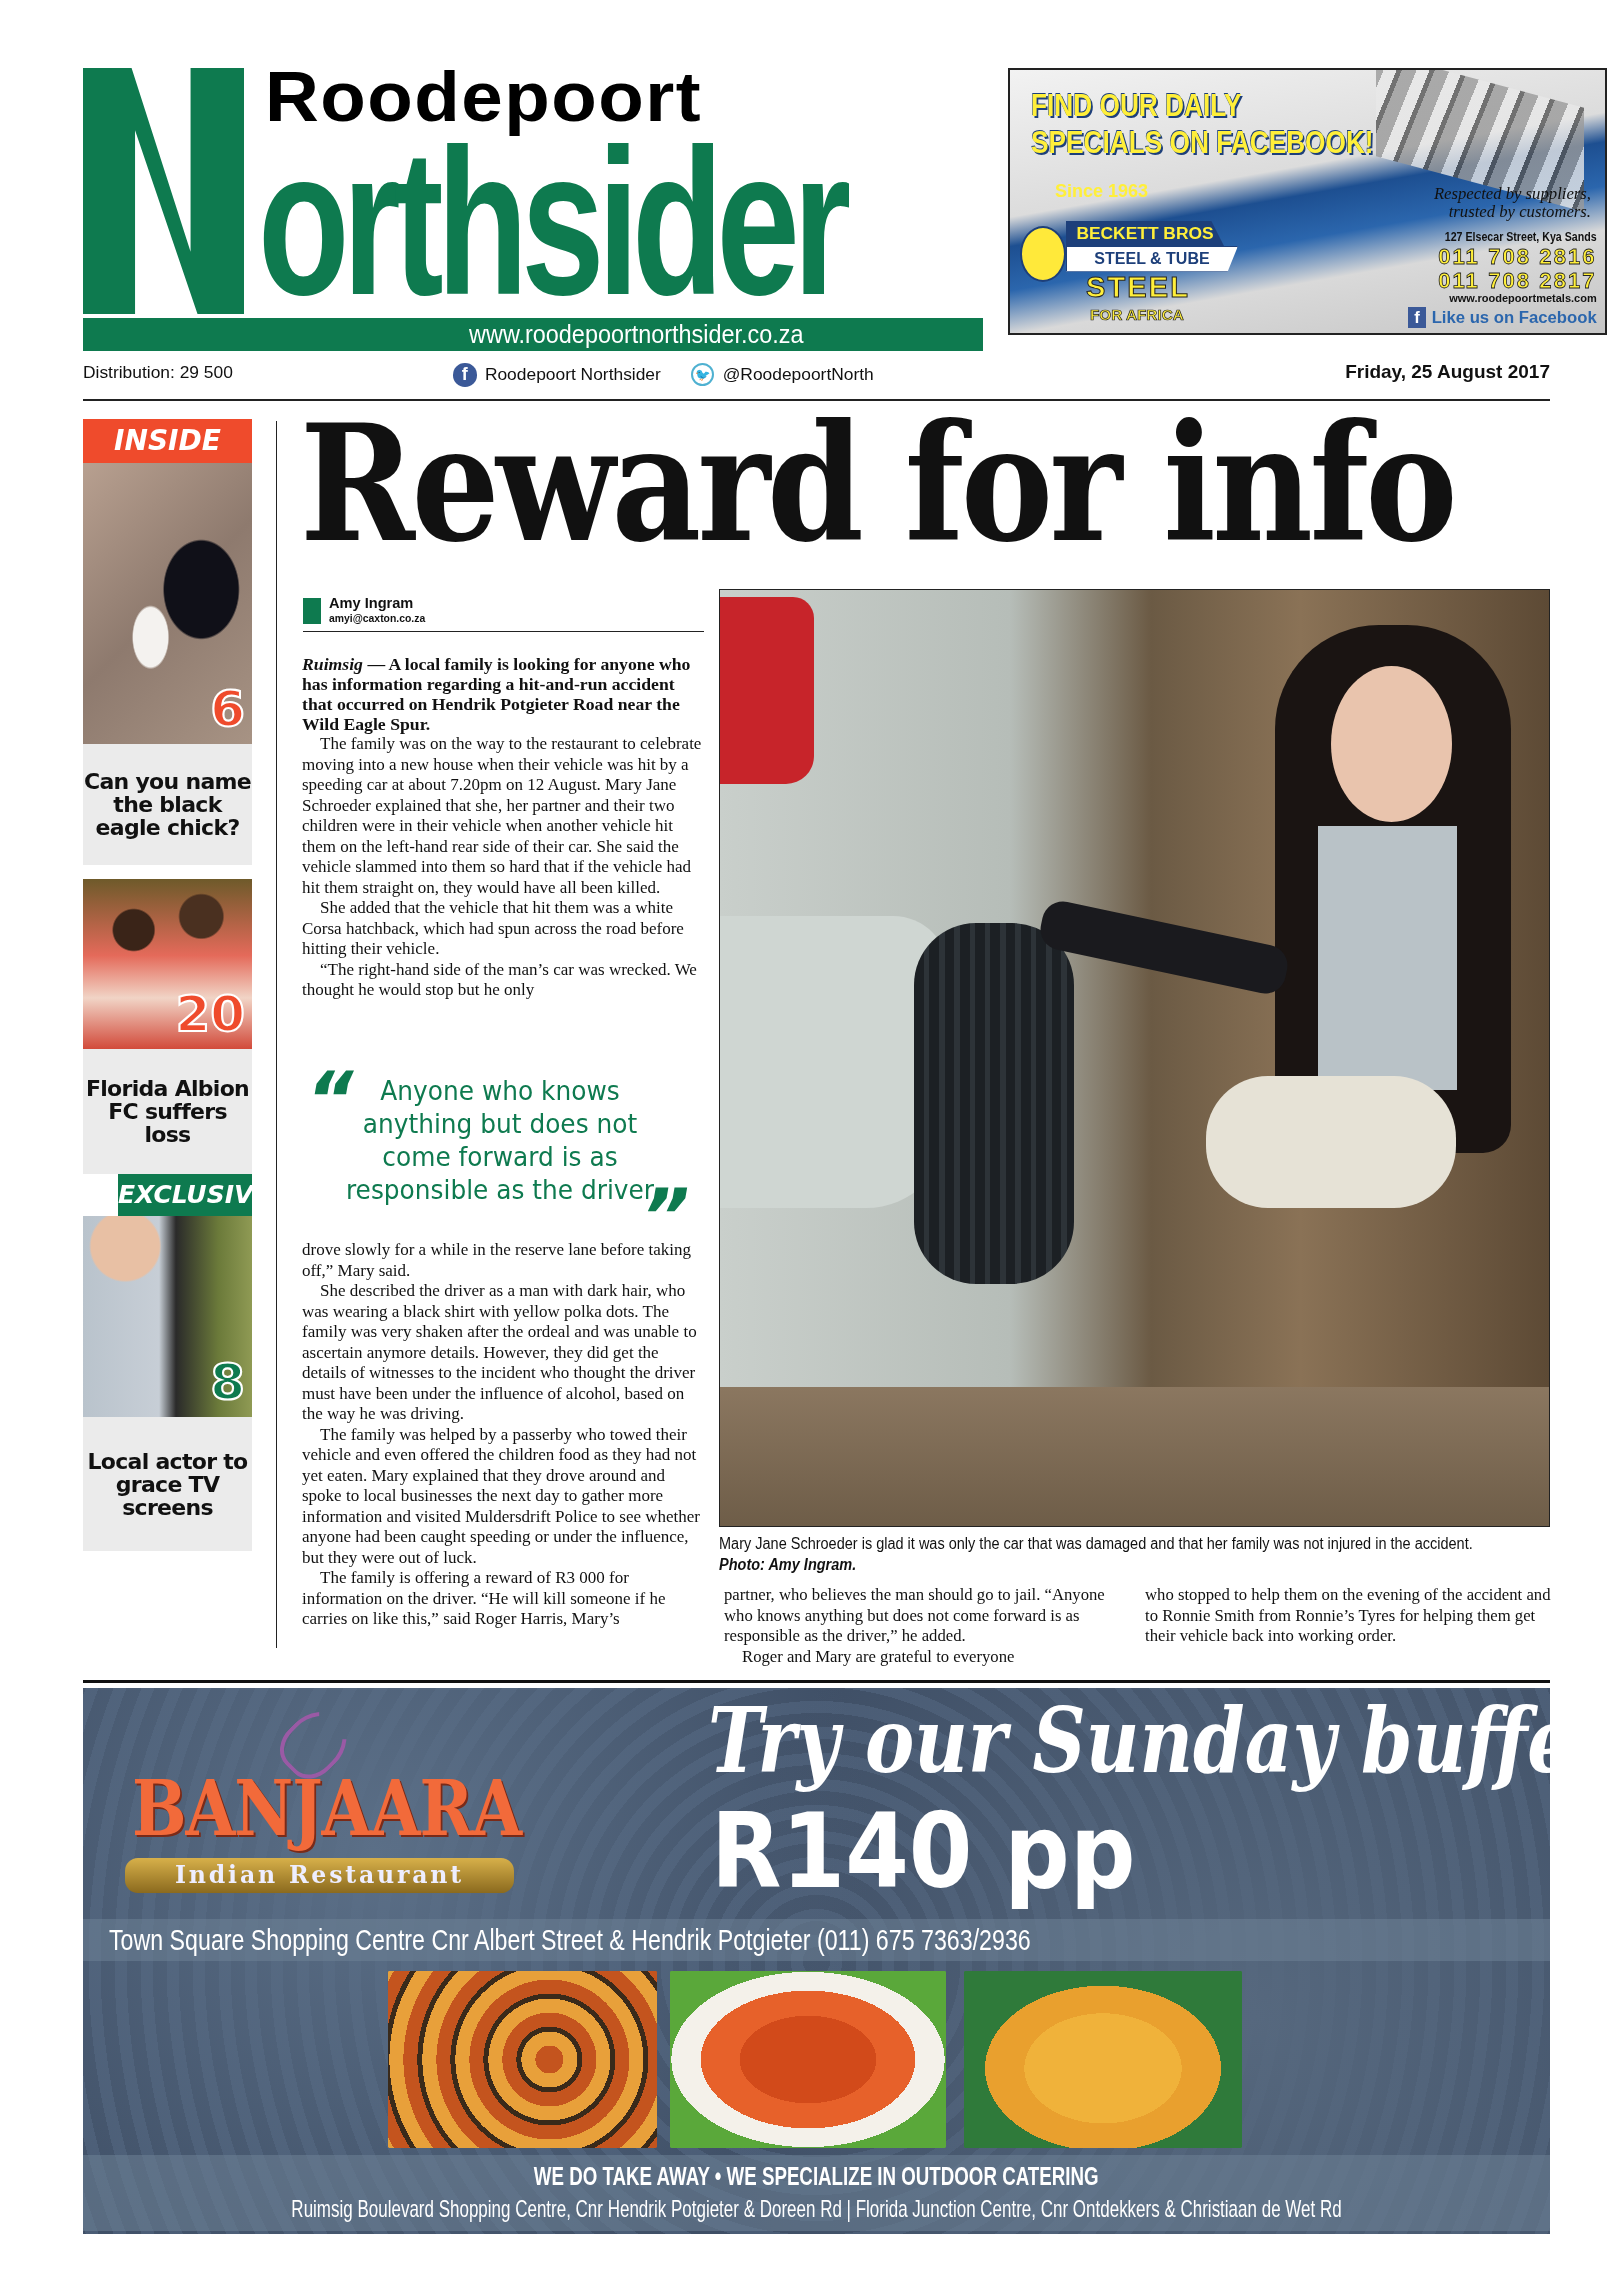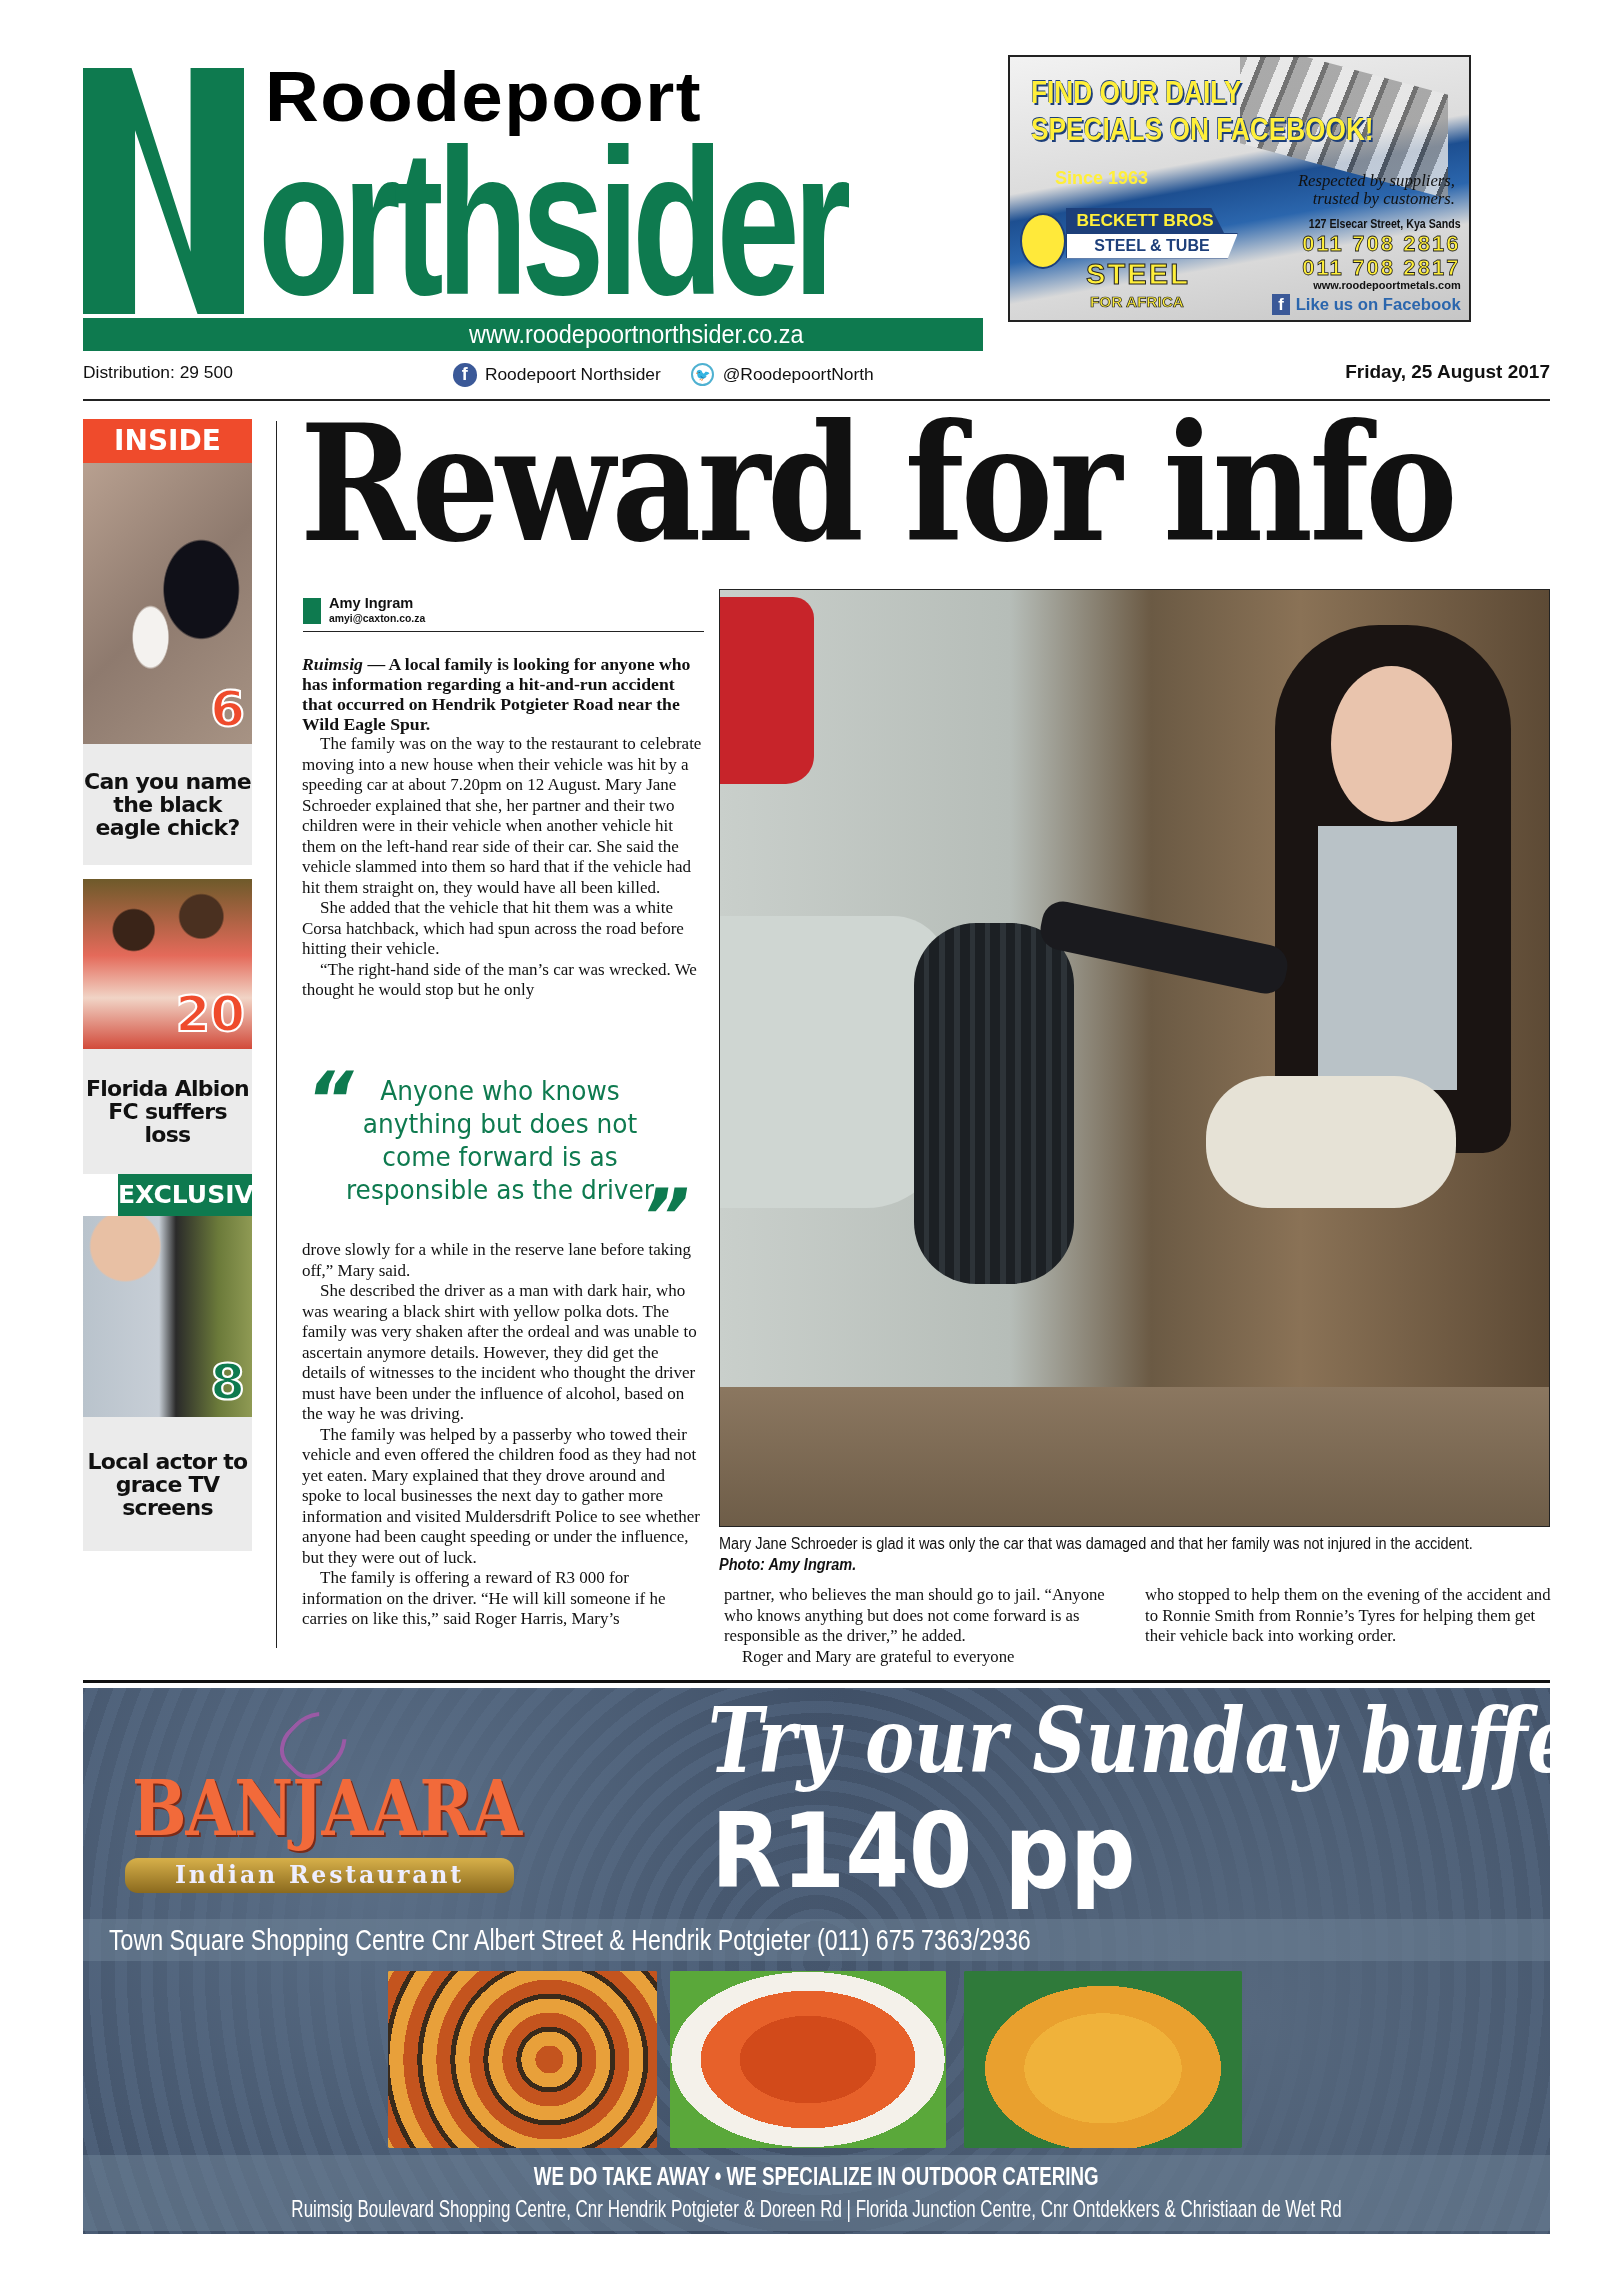--- a/index.html
+++ b/index.html
@@ -16,40 +16,40 @@
   .dist { left:83px; top:362px; font-size:17.4px; }
   .social-fb { left:453px; top:363px; display:flex; align-items:center; gap:8.3px; font-size:17.4px; }
   .social-tw { left:691px; top:363px; display:flex; align-items:center; gap:8.3px; font-size:17.4px; }
   .icon-circ { width:23.6px; height:23.6px; border-radius:50%; display:flex; align-items:center; justify-content:center; font-weight:bold; font-size:18px; color:#fff; }
   .fb { background:#3b5998; }
   .tw { border:2.1px solid #4fb1d1; width:19.4px; height:19.4px; color:#4fb1d1; font-size:12.5px; }
   .date { right:74px; top:361px; font-weight:bold; font-size:19px; }
   .rule-top { left:83px; top:399px; width:1467px; height:2.1px; background:#222; }
 
   
-  .steel-ad { left:1008px; top:55px; width:463px; height:267px; border:2.1px solid #222; box-sizing:border-box; overflow:hidden;
+  .steel-ad { left:1008px; top:68px; width:599px; height:267px; border:2.1px solid #222; box-sizing:border-box; overflow:hidden;
     background:linear-gradient(170deg,#f2f2f2 0%,#dcdcdc 40%,#1d4f91 48%,#2b66ad 60%,#d9d9d9 72%,#c6c6c6 100%); }
   .steel-ad .pipes { position:absolute; right:21px; top:10.4px; width:208px; height:104px; background:repeating-linear-gradient(110deg,#9a9a9a 0 12.5px,#e8e8e8 12.5px 23.6px,#555 23.6px 28px); opacity:.8; transform:skewY(15deg); }
   .steel-headline { position:absolute; left:21px; top:17.4px; font-family:"Liberation Sans", sans-serif; font-weight:bold; font-size:32px; line-height:37px; color:#ffef3a; text-shadow:2.1px 2.1px 0 #1d3f7a, -0.7px -0.7px 0 #1d3f7a; transform:scaleX(0.82); transform-origin:left; }
   .steel-since { position:absolute; left:45px; top:111px; color:#ffef3a; font-weight:bold; font-size:18px; }
   .steel-resp { position:absolute; right:14px; top:115px; font-family:"Liberation Serif", serif; font-style:italic; font-size:16.7px; text-align:right; line-height:18px; color:#111; }
   .steel-badge1 { position:absolute; left:56px; top:151px; width:158px; height:25px; background:#1d3f7a; color:#ffef3a; font-weight:bold; font-size:17.4px; line-height:25px; text-align:center; clip-path:polygon(0 0,92% 0,100% 100%,0 100%); }
   .steel-badge2 { position:absolute; left:56px; top:176px; width:170px; height:23.6px; background:#fff; color:#1d3f7a; font-weight:bold; font-size:16px; line-height:23.6px; text-align:center; border:1.4px solid #1d3f7a; clip-path:polygon(0 0,100% 0,94% 100%,0 100%); }
   .steel-steel { position:absolute; left:76px; top:201px; font-weight:bold; font-size:29px; color:#ffef3a; -webkit-text-stroke:1px #222; letter-spacing:2.1px; }
   .steel-africa { position:absolute; left:80px; top:236px; font-weight:bold; font-size:15.3px; color:#ffef3a; -webkit-text-stroke:0.7px #222; }
   .steel-mascot { position:absolute; left:10.4px; top:156px; width:42px; height:52px; border-radius:50%; background:#ffe93a; border:2.1px solid #1d3f7a; }
   .steel-addr { position:absolute; right:8.3px; top:160px; font-weight:bold; font-size:12.5px; transform:scaleX(0.85); transform-origin:right; }
   .steel-phone { position:absolute; right:8.3px; font-weight:bold; font-size:22px; color:#ffef3a; -webkit-text-stroke:0.8px #222; letter-spacing:2.1px; }
   .steel-web { position:absolute; right:8.3px; top:222px; font-weight:bold; font-size:11px; }
   .steel-fb { position:absolute; right:8.3px; top:237px; font-weight:bold; font-size:16.7px; color:#2b66ad; display:flex; gap:5.6px; align-items:center; }
   .steel-fb .f { width:18px; height:21px; background:#3b5998; color:#fff; font-size:16.7px; line-height:22px; text-align:center; }
 
   
   .col-left { left:83px; top:419px; width:169px; }
-  .tag { height:44px; color:#fff; font-weight:bold; font-size:28px; text-align:center; line-height:44px; font-family:"DejaVu Sans", sans-serif; }
+  .tag { height:44px; color:#fff; font-weight:bold; font-size:28px; text-align:center; line-height:44px; font-family:"DejaVu Sans", sans-serif;font-style:italic; }
   .tag-red { background:#ef4b2c; }
   .tag-green { background:#0e7a4f; font-size:25px;margin-left:35px; }
   .teaser-photo { position:relative; overflow:hidden; }
   .teaser-num { position:absolute; right:7px; bottom:5.6px; font-weight:bold; font-family:"DejaVu Sans", sans-serif; }
   .num-red { color:#ef4b2c; -webkit-text-stroke:2.1px #fff; font-size:50px; }
   .num-green { color:#0e7a4f; -webkit-text-stroke:2.1px #fff; font-size:50px; }
   .teaser-text { background:#ebebeb; text-align:center; font-weight:bold; font-size:22px; line-height:23px; font-family:"DejaVu Sans", sans-serif; letter-spacing:-0.7px; display:flex; align-items:center; justify-content:center; }
   .vline { left:276px; top:421px; width:1.4px; height:1227px; background:#222; }
 
   

